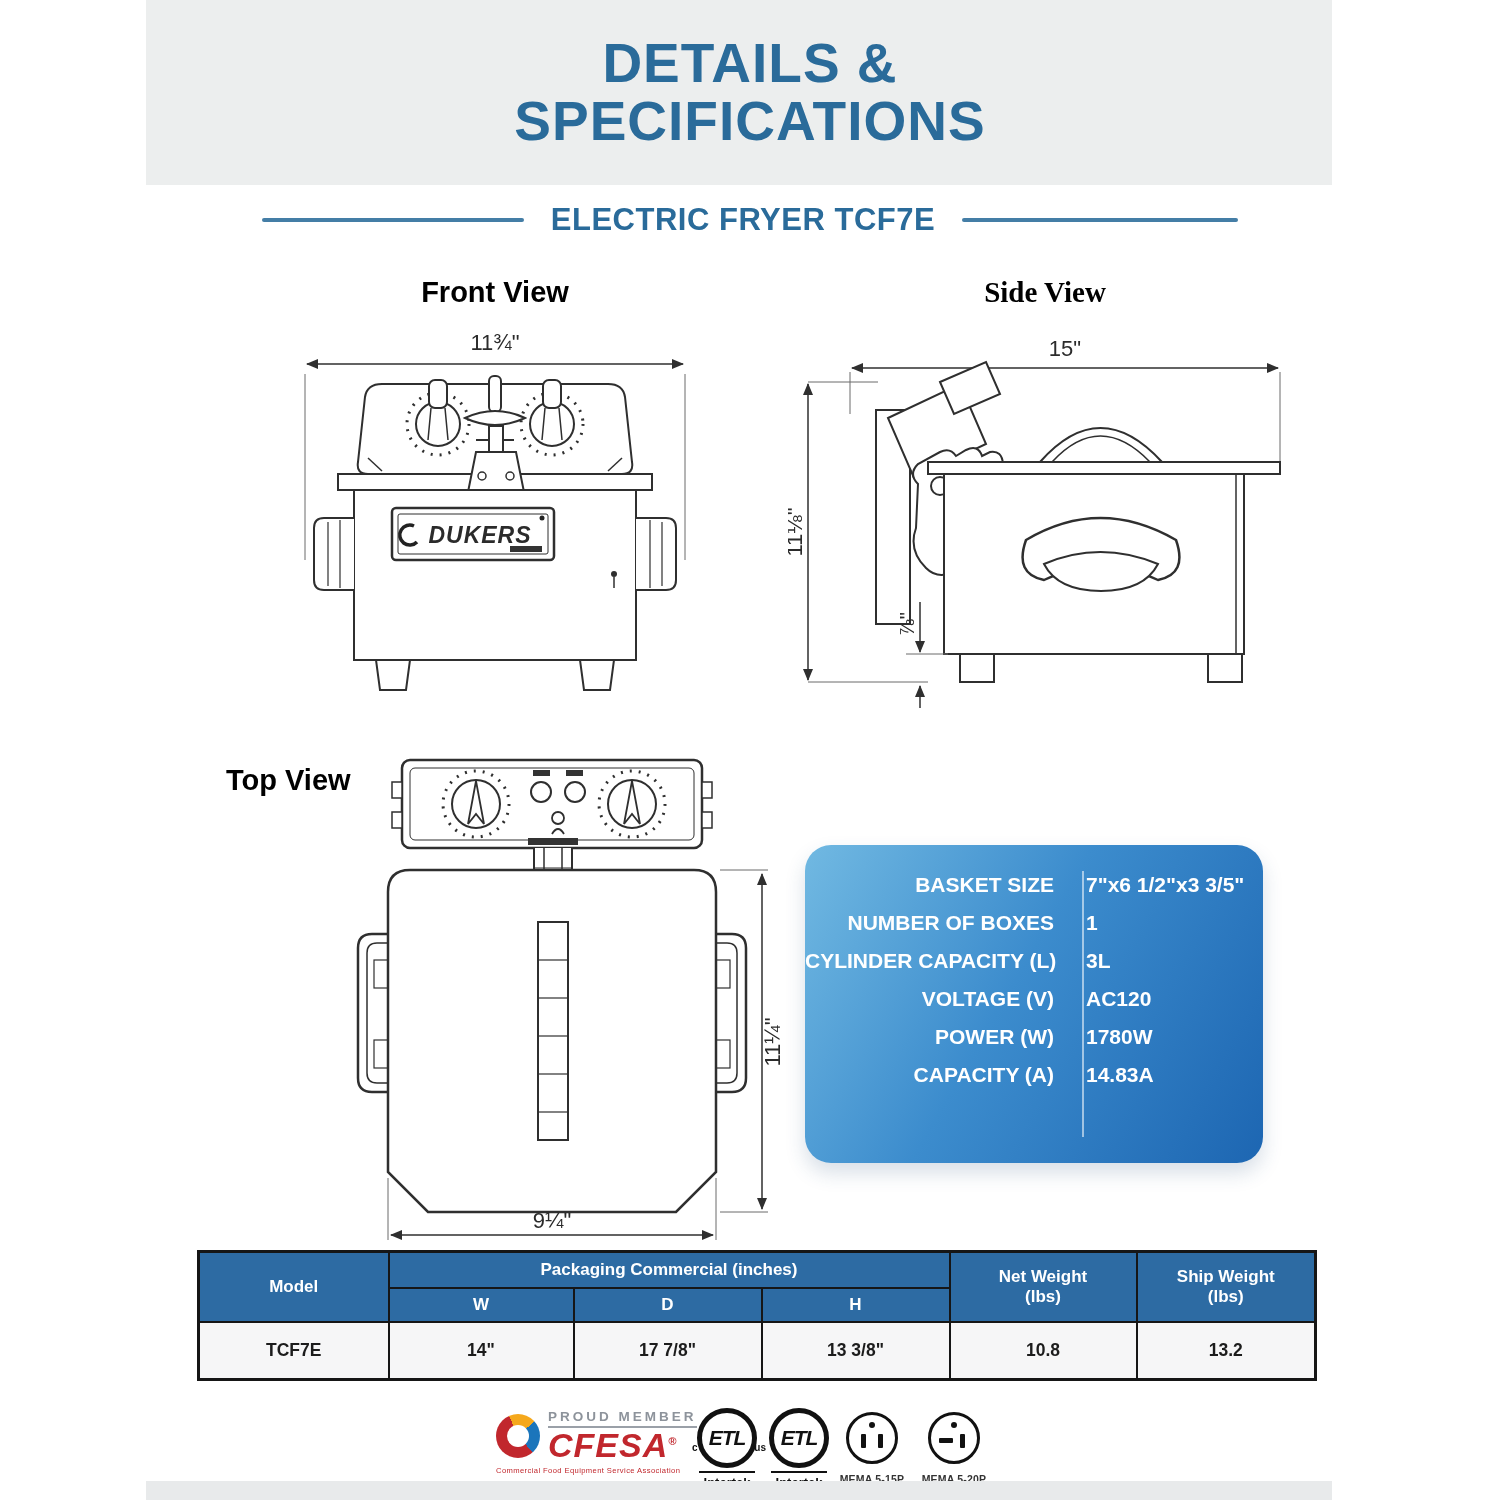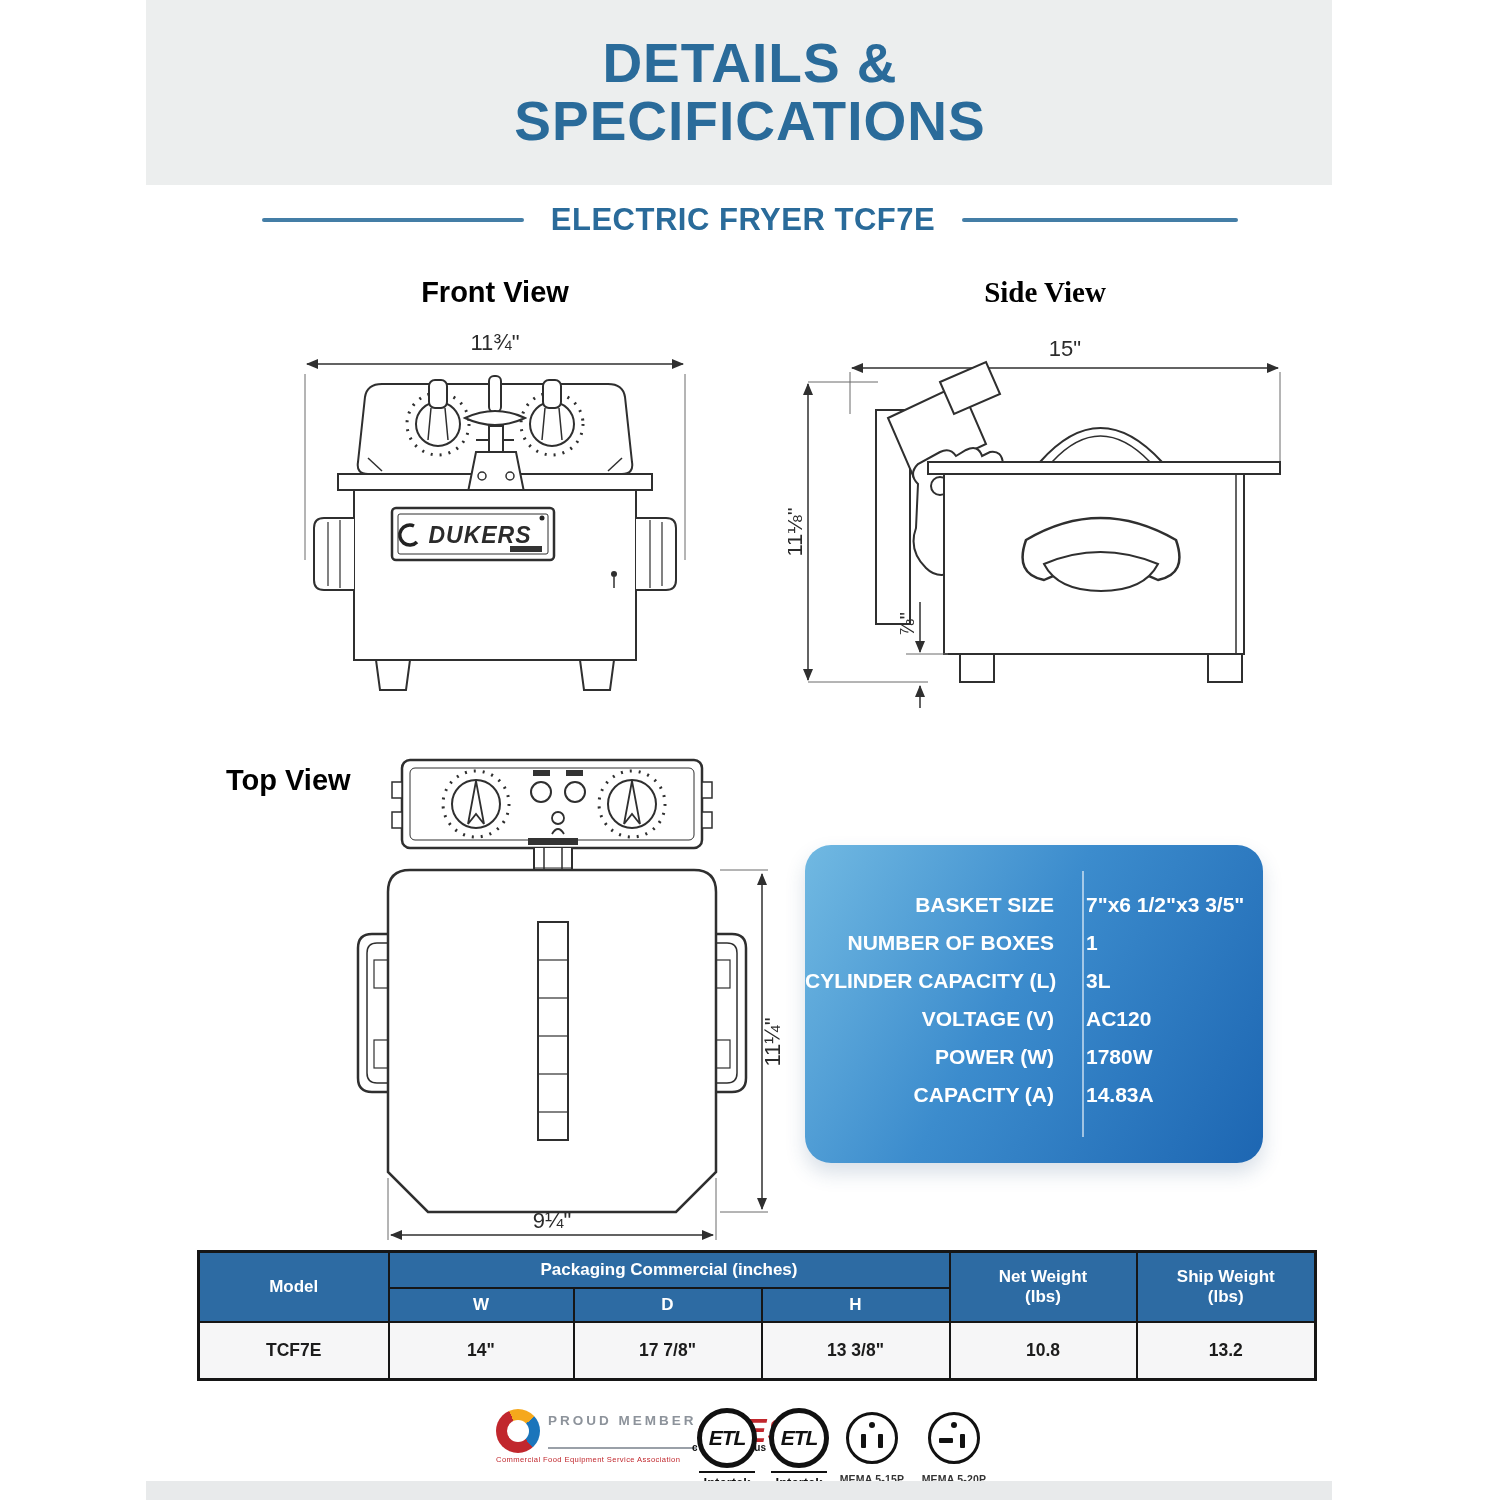--- a/index.html
+++ b/index.html
@@ -31,21 +31,21 @@
   .drawing{position:absolute;}
   .dw-front{left:280px;top:322px;}
   .dw-side{left:788px;top:322px;}
   .dw-top{left:330px;top:748px;}
   svg{font-family:"Liberation Sans",sans-serif;}
   svg text{fill:#2b2b2b;}
 
   
   .spec-panel{position:absolute;left:805px;top:845px;width:458px;height:318px;
       border-radius:26px;background:linear-gradient(120deg,#71b9e2 0%,#3c8ccd 45%,#1d66b2 100%);
-      box-shadow:0 10px 20px rgba(40,80,120,.18);padding-top:41px;box-sizing:border-box;}
+      box-shadow:0 10px 20px rgba(40,80,120,.18);padding-top:21px;box-sizing:border-box;}
   .spec-divider{position:absolute;left:277px;top:26px;bottom:26px;width:2px;background:rgba(255,255,255,.55);}
   .spec-row{display:flex;align-items:center;height:38px;}
   .spec-label{width:263px;text-align:right;color:#ffffff;font-weight:700;font-size:21px;
       padding-right:14px;box-sizing:border-box;white-space:nowrap;}
   .spec-value{padding-left:18px;color:#ffffff;font-weight:700;font-size:21px;white-space:nowrap;}
 
   
   .pack-table{position:absolute;left:197px;top:1250px;width:1117px;border-collapse:collapse;
       table-layout:fixed;border:3px solid #161616;}
   .pack-table td{border:2px solid #161616;text-align:center;vertical-align:middle;
@@ -57,21 +57,21 @@
   .pack-table .dt{background:#f6f6f7;color:#1c1c1c;font-weight:700;font-size:17.5px;}
   .hd-twolines span{display:block;line-height:1.18;}
 
   
   .cfesa{position:absolute;left:496px;top:1409px;width:205px;}
   .cfesa-top{display:flex;align-items:center;gap:8px;}
   .cfesa-icon{width:44px;height:44px;border-radius:50%;position:relative;flex:0 0 44px;
       background:conic-gradient(from 210deg,#c1272d 0 35%,#f5a81c 35% 55%,#1b75bb 55% 80%,#c1272d 80% 100%);}
   .cfesa-icon::after{content:"";position:absolute;left:11px;top:11px;width:22px;height:22px;
       border-radius:50%;background:#fff;}
-  .cfesa-texts{display:flex;flex-direction:row;}
+  .cfesa-texts{display:flex;flex-direction:column;}
   .cfesa-proud{color:#8d939b;font-weight:700;font-size:13.5px;letter-spacing:3px;
       border-bottom:2px solid #9aa0a8;padding-bottom:2px;white-space:nowrap;}
   .cfesa-name{color:#c1272d;font-weight:900;font-style:italic;font-size:34px;line-height:1.05;
       letter-spacing:1px;}
   .cfesa-name sup{font-size:11px;}
   .cfesa-tag{color:#c1272d;font-size:7.6px;letter-spacing:.4px;margin-top:2px;white-space:nowrap;}
 
   .etl{position:absolute;top:1408px;width:66px;display:flex;flex-direction:column;align-items:center;}
   .etl-1{left:694px;}
   .etl-2{left:766px;}

